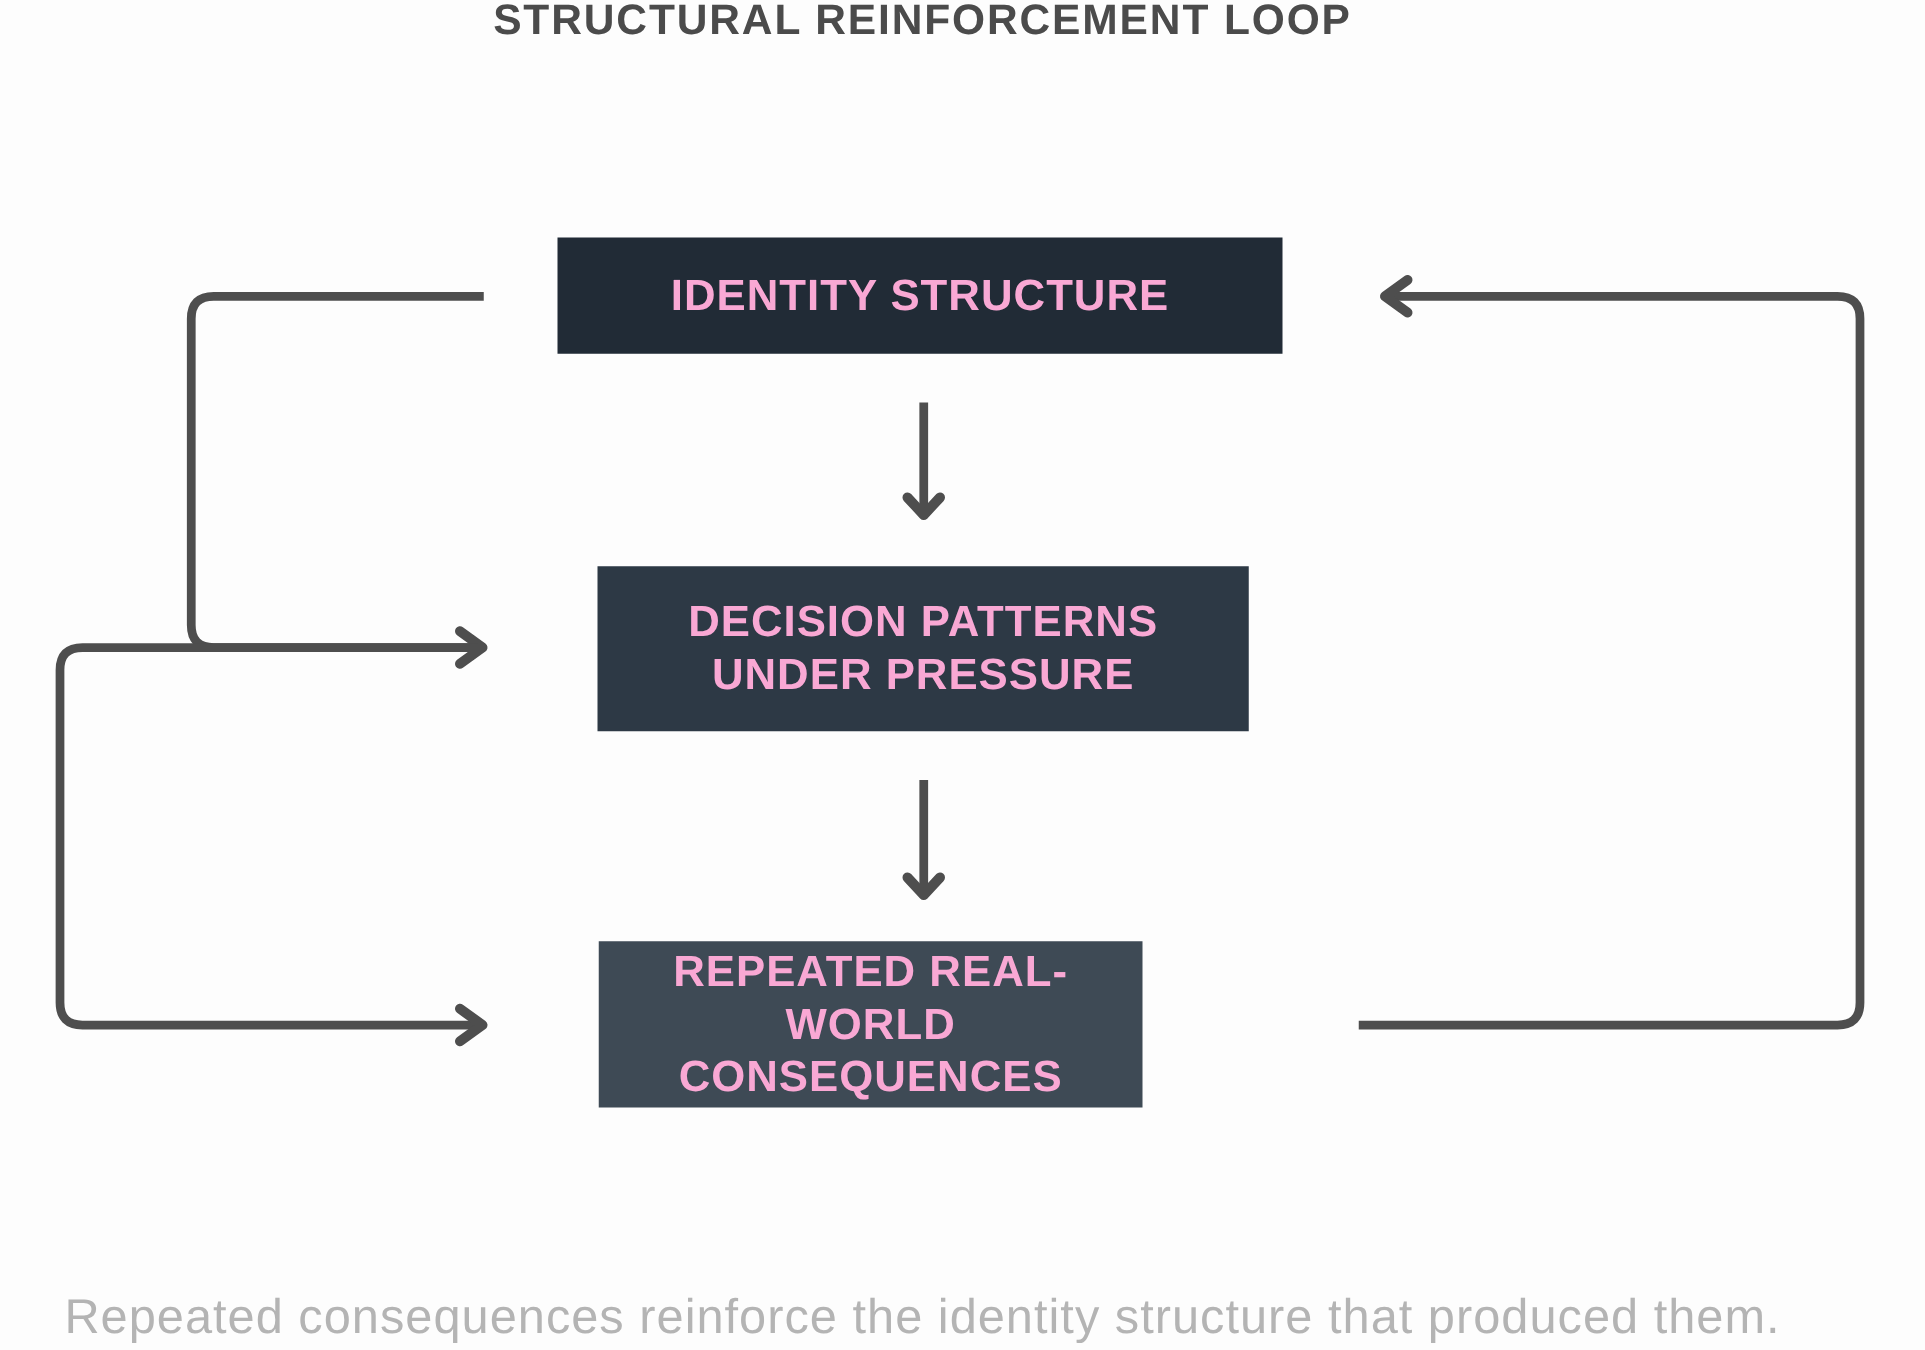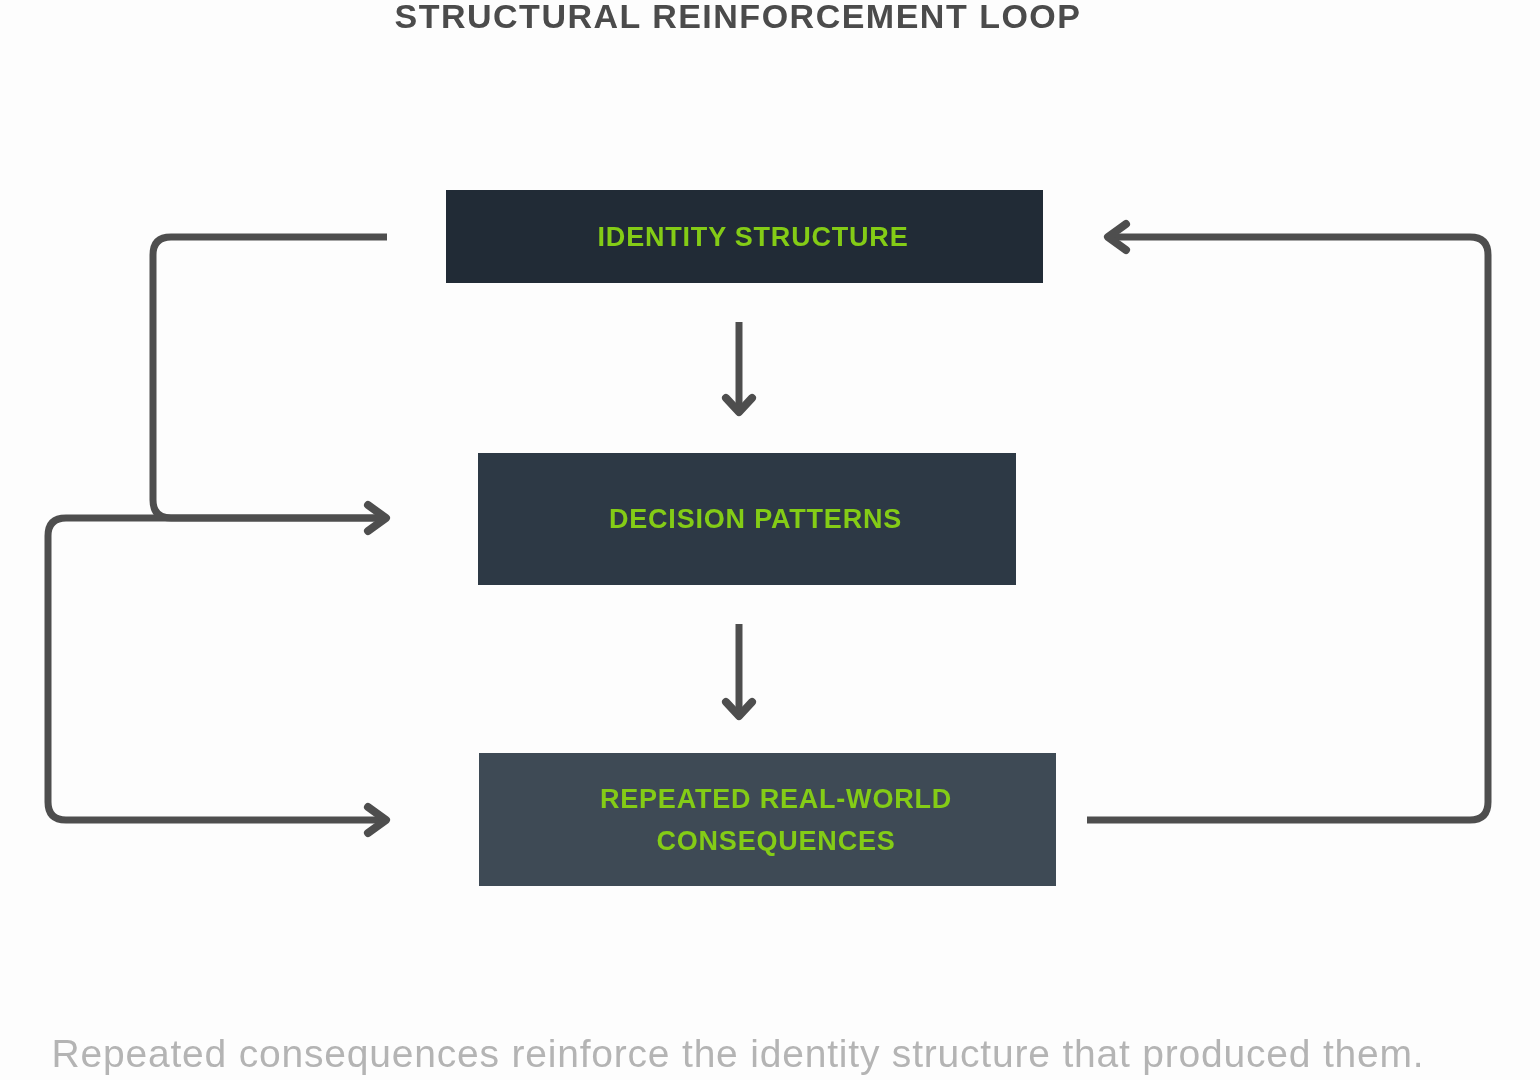--- a/index.html
+++ b/index.html
@@ -49,46 +49,45 @@
     stroke-width: 8px;
     stroke-linecap: round;
     stroke-linejoin: round;
   }
   .node {
     position: absolute;
     display: flex;
     flex-direction: column;
     align-items: center;
     justify-content: center;
-    color: #84cc16;
-    font-size: 27px;
+    color: #f9a8d4;
+    font-size: 35px;
     font-weight: 700;
     letter-spacing: 0.8px;
     line-height: 42px;
     text-align: center;
-    padding-left: 17px;
   }
   .node-identity {
     left: 446px;
     top: 190px;
     width: 580px;
     height: 93px;
     background: #212b36;
   }
   .node-decisions {
     left: 478px;
     top: 453px;
     width: 521px;
     height: 132px;
     background: #2d3945;
   }
   .node-consequences {
     left: 479px;
     top: 753px;
-    width: 560px;
+    width: 435px;
     height: 133px;
     background: #3e4a55;
   }
   .diagram-caption {
     position: absolute;
     top: 1032px;
     left: 0;
     width: 1476px;
     text-align: center;
     font-size: 39px;
@@ -122,20 +121,21 @@
     <path class="arrow-shaft" d="M 1087 820 L 1470 820 Q 1488 820 1488 802 L 1488 255 Q 1488 237 1470 237 L 1112 237"></path>
     <path class="arrow-head" d="M 1126 224 L 1108 237 L 1126 250"></path>
   </svg>
 
   <div class="node node-identity" style="background: rgb(33, 43, 54);">
     <span>IDENTITY STRUCTURE</span>
   </div>
 
   <div class="node node-decisions" style="background: rgb(45, 57, 69);">
     <span>DECISION PATTERNS</span>
+    <span>UNDER PRESSURE</span>
   </div>
 
   <div class="node node-consequences" style="background: rgb(62, 74, 85);">
     <span>REPEATED REAL-WORLD</span>
     <span>CONSEQUENCES</span>
   </div>
 
   <div class="diagram-caption">Repeated consequences reinforce the identity structure that produced them.</div>
 
 </div>

